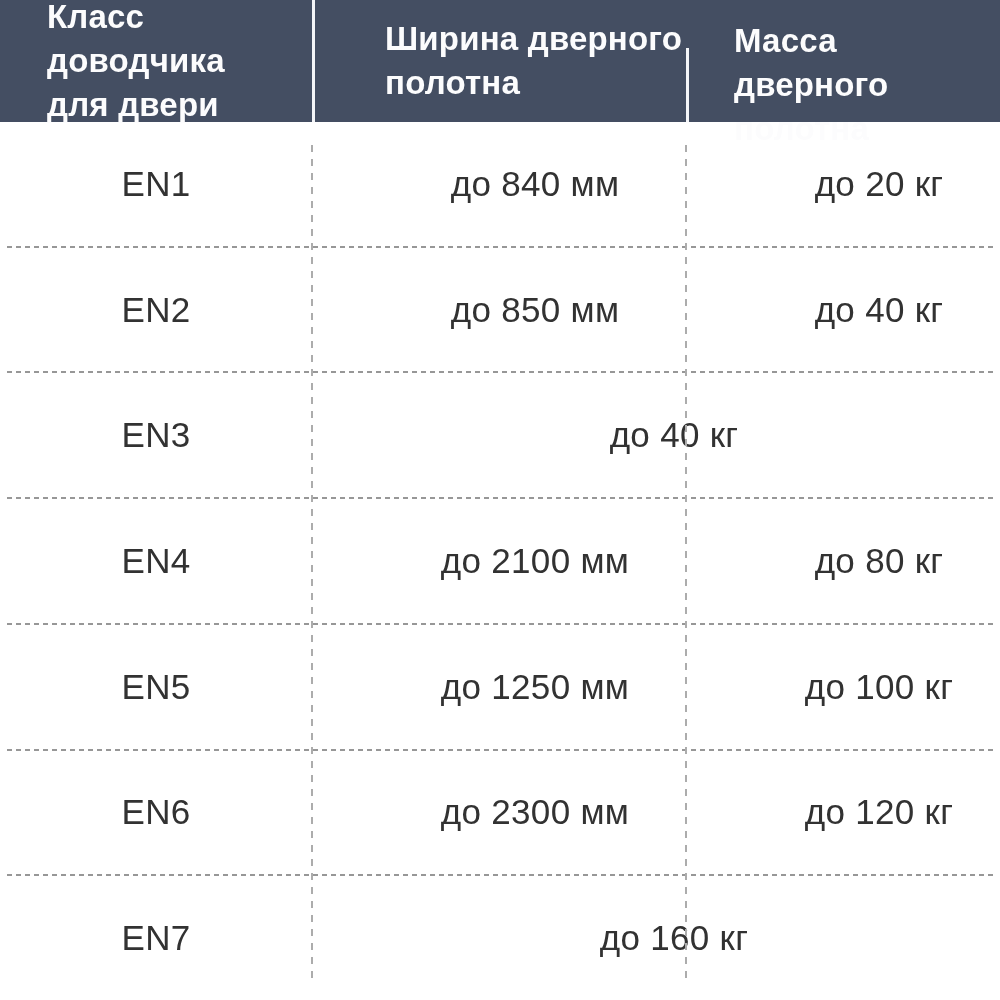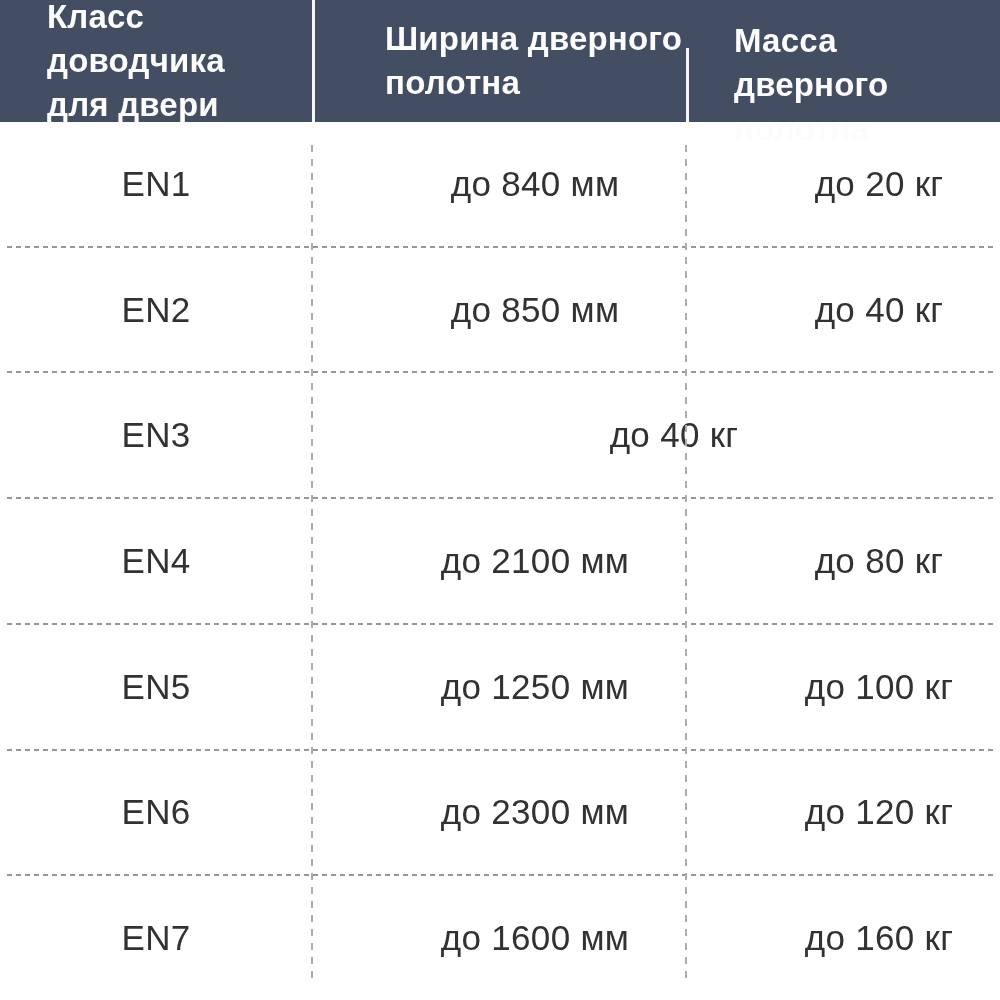--- a/index.html
+++ b/index.html
@@ -134,18 +134,17 @@
 
     <div class="row">
       <div class="cell c-1">EN6</div>
       <div class="cell c-2">до 2300 мм</div>
       <div class="cell c-3">до 120 кг</div>
     </div>
     <div class="hline"></div>
 
     <div class="row">
       <div class="cell c-1">EN7</div>
-      <div class="cell c-2">до 1600 мм</div>
       <div class="cell c-3">до 160 кг</div>
     </div>
   </div>
 
 </div>
 
 </body></html>

